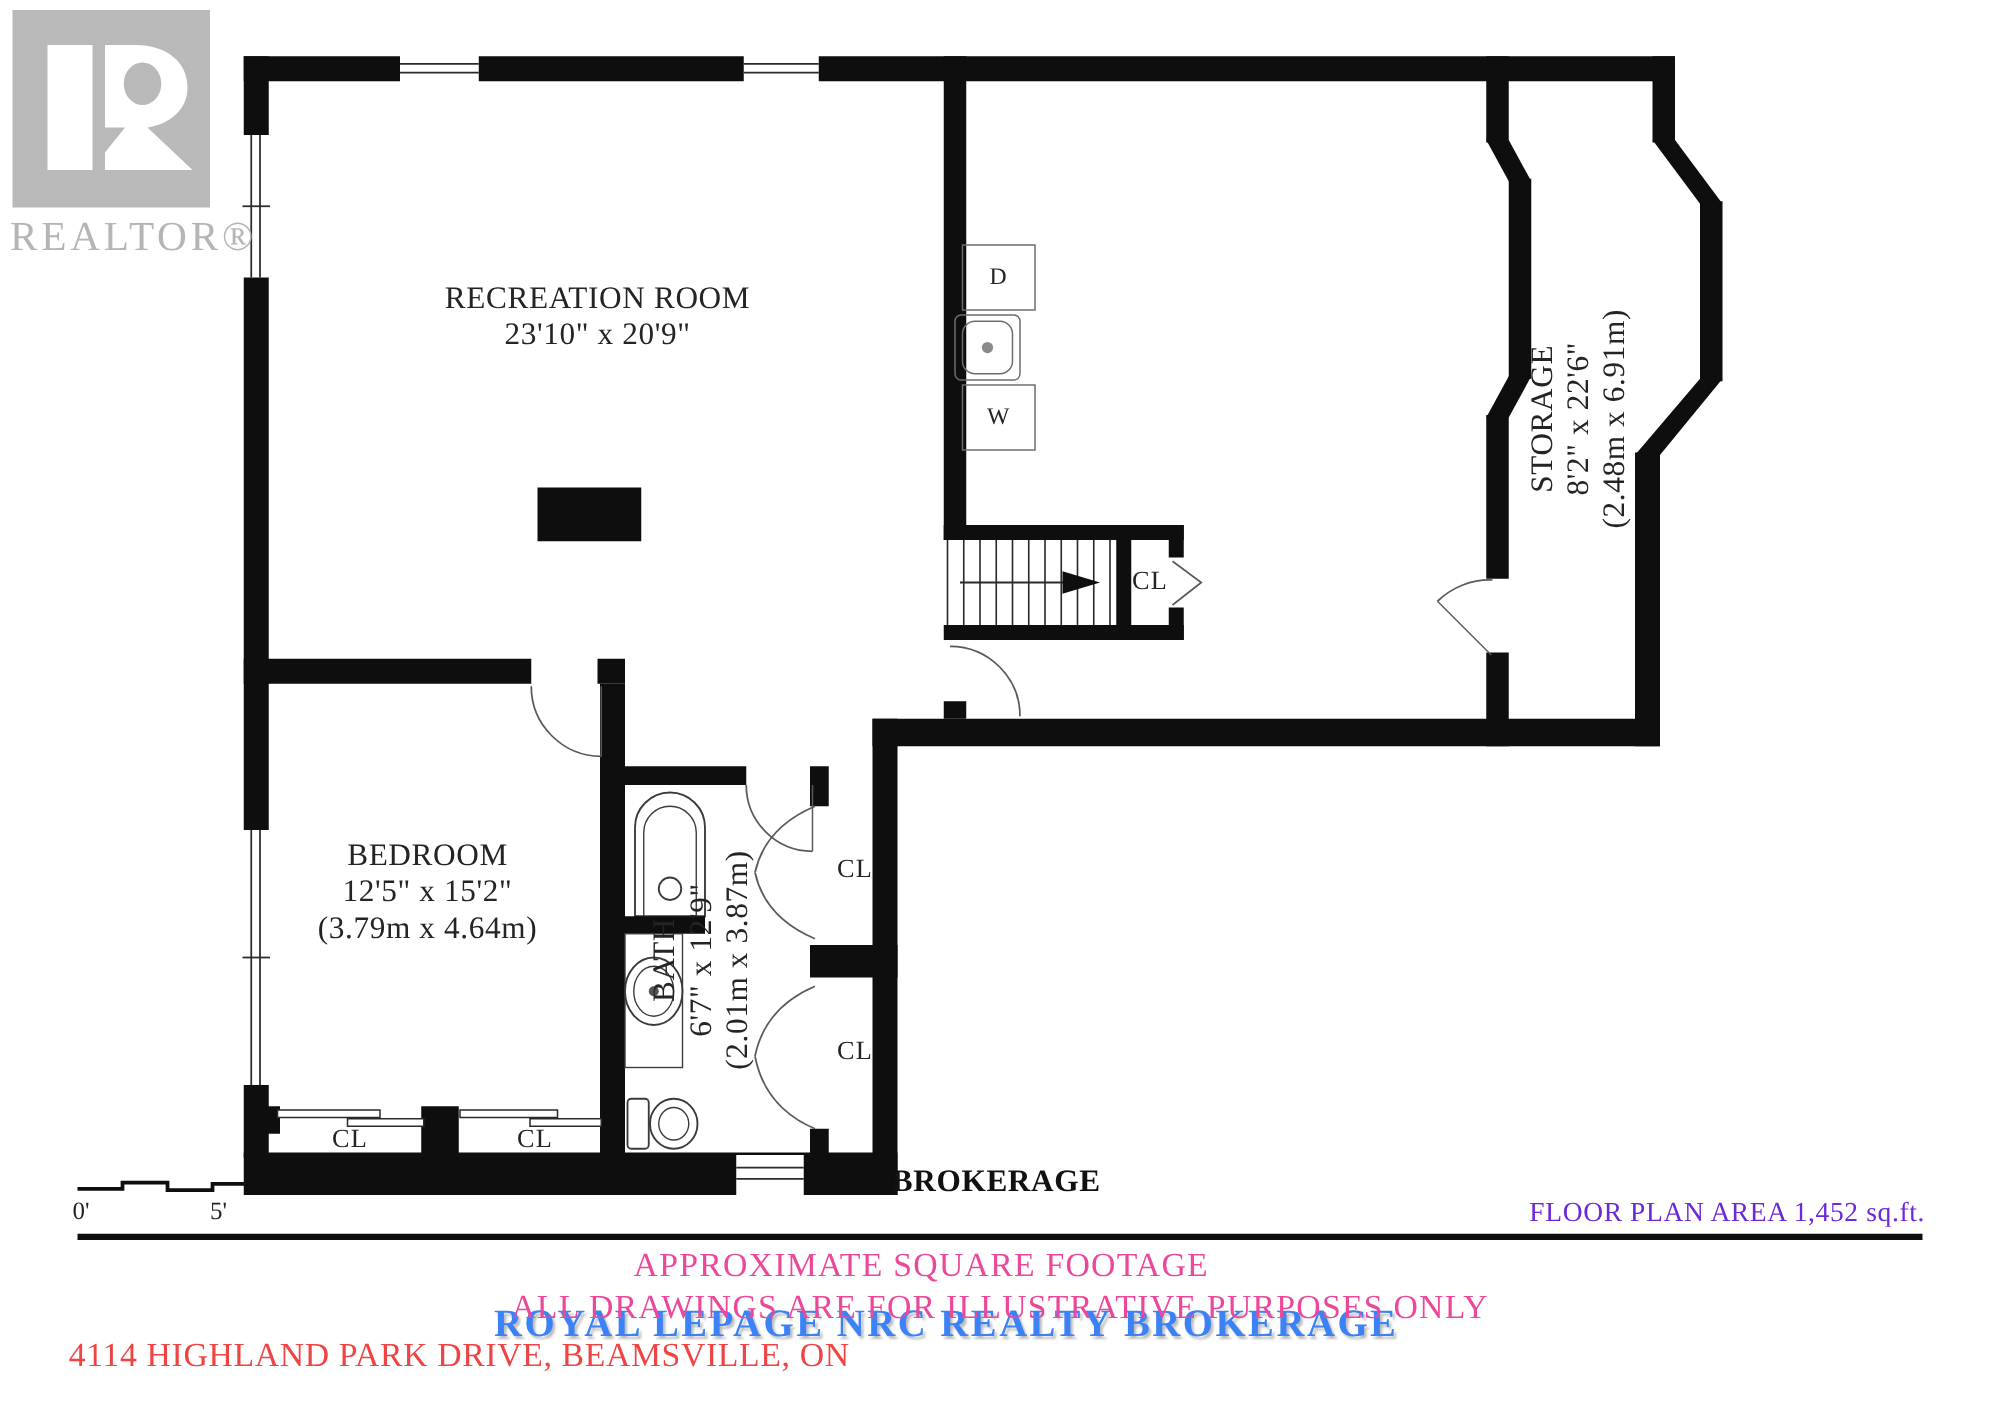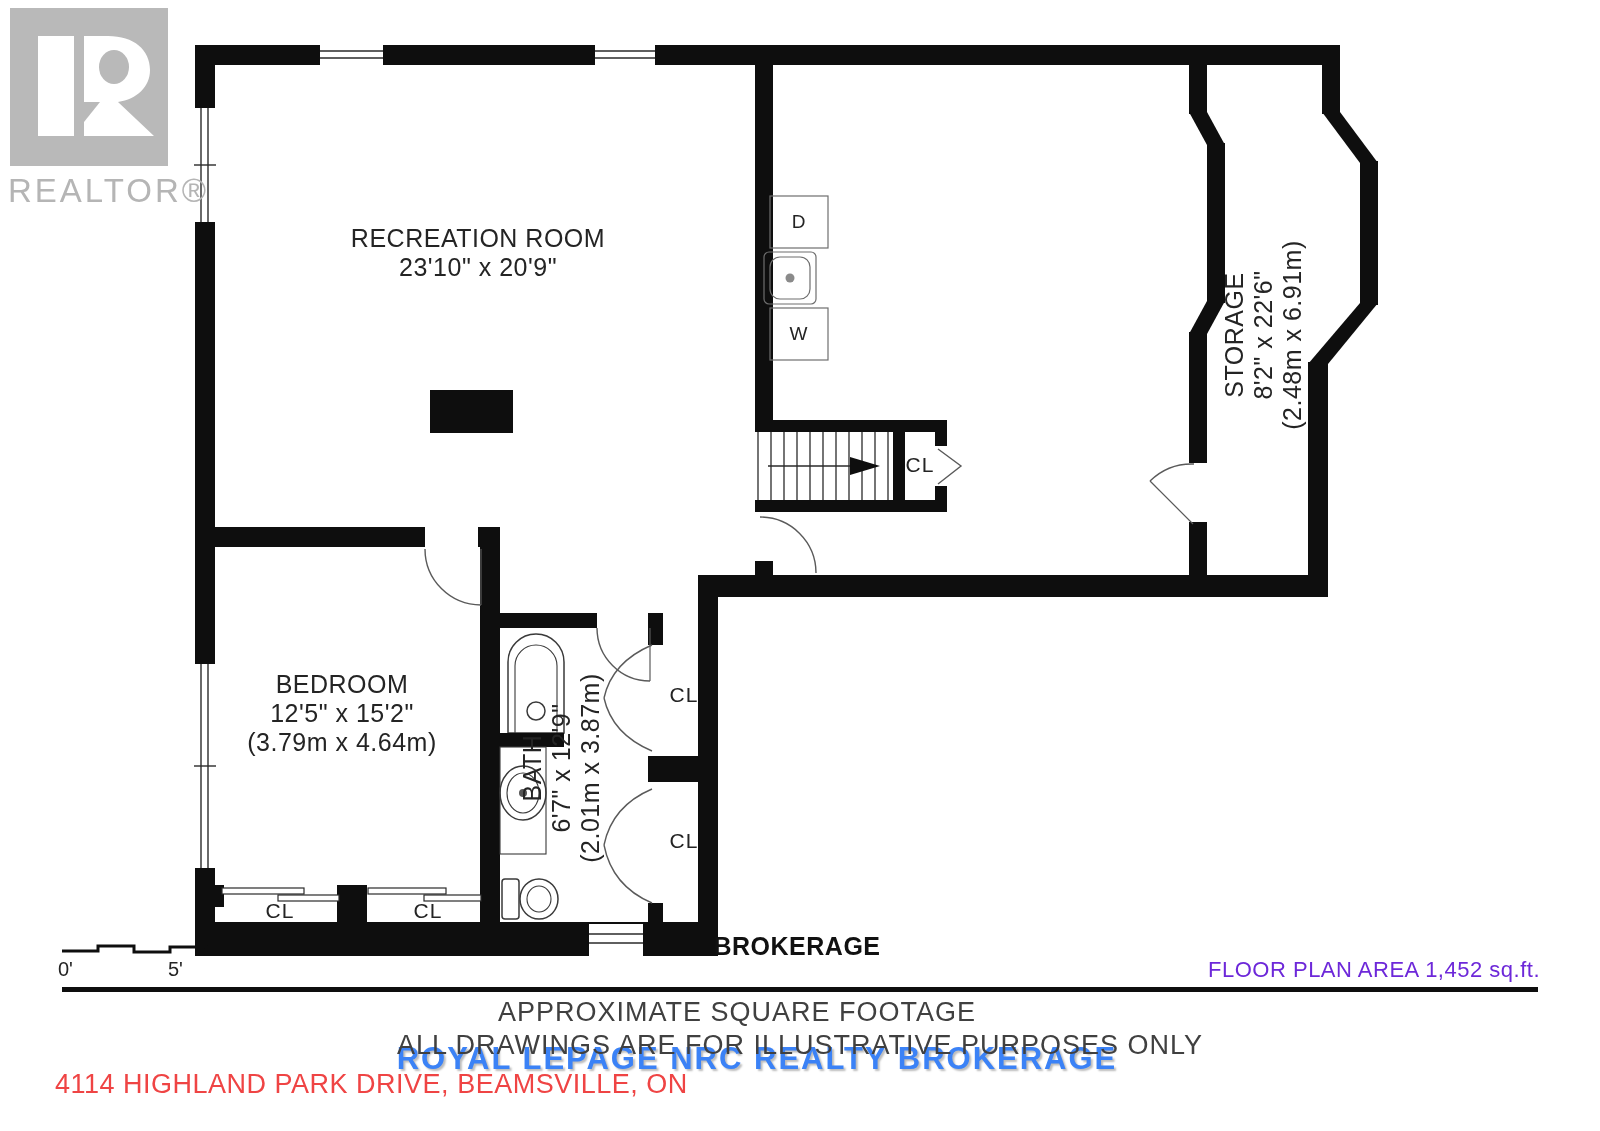--- a/index.html
+++ b/index.html
@@ -1,18 +1,18 @@
 <!DOCTYPE html>
 <html><head>
 <meta charset="utf-8">
 <style>
   html,body{margin:0;padding:0;background:#ffffff;}
   .canvas{
     position:relative;width:1600px;height:1101px;background:#ffffff;overflow:hidden;
-    font-family:Liberation Sans, sans-serif;color:#1c1c1c;
+    font-family:Liberation Serif, serif;color:#1c1c1c;
   }
   svg{position:absolute;left:0;top:0;}
   .room-label{
     position:absolute;text-align:center;font-size:25px;line-height:29px;
     letter-spacing:.5px;white-space:nowrap;transform:translate(-50%,0);color:#242424;
   }
   .room-label.rot{transform:translate(-50%,-50%) rotate(-90deg);}
   .marker{
     position:absolute;font-size:21px;letter-spacing:1px;color:#242424;
     transform:translate(-50%,-50%);white-space:nowrap;
@@ -26,21 +26,21 @@
   .basement{
     position:absolute;left:797px;top:932px;transform:translateX(-50%);
     font-size:25px;font-weight:bold;letter-spacing:.5px;color:#111;white-space:nowrap;
   }
   .floor-area{
     position:absolute;left:1540px;top:957px;transform:translateX(-100%);
     font-size:22px;letter-spacing:.5px;color:#6d28d9;white-space:nowrap;
   }
   .muted-line{
     position:absolute;transform:translateX(-50%);font-size:27px;letter-spacing:1px;
-    color:#404040;white-space:nowrap;z-index:3;
+    color:#ec4899;white-space:nowrap;z-index:3;
   }
   .watermark{
     position:absolute;left:757px;top:1041px;transform:translateX(-50%);
     font-size:31px;font-weight:bold;letter-spacing:2px;color:#3b82f6;
     text-shadow:2px 2px 2px #bcbcbc;white-space:nowrap;z-index:2;
   }
   .address{
     position:absolute;left:55px;top:1069px;font-size:27px;letter-spacing:.5px;
     color:#ef4444;white-space:nowrap;z-index:3;
   }

